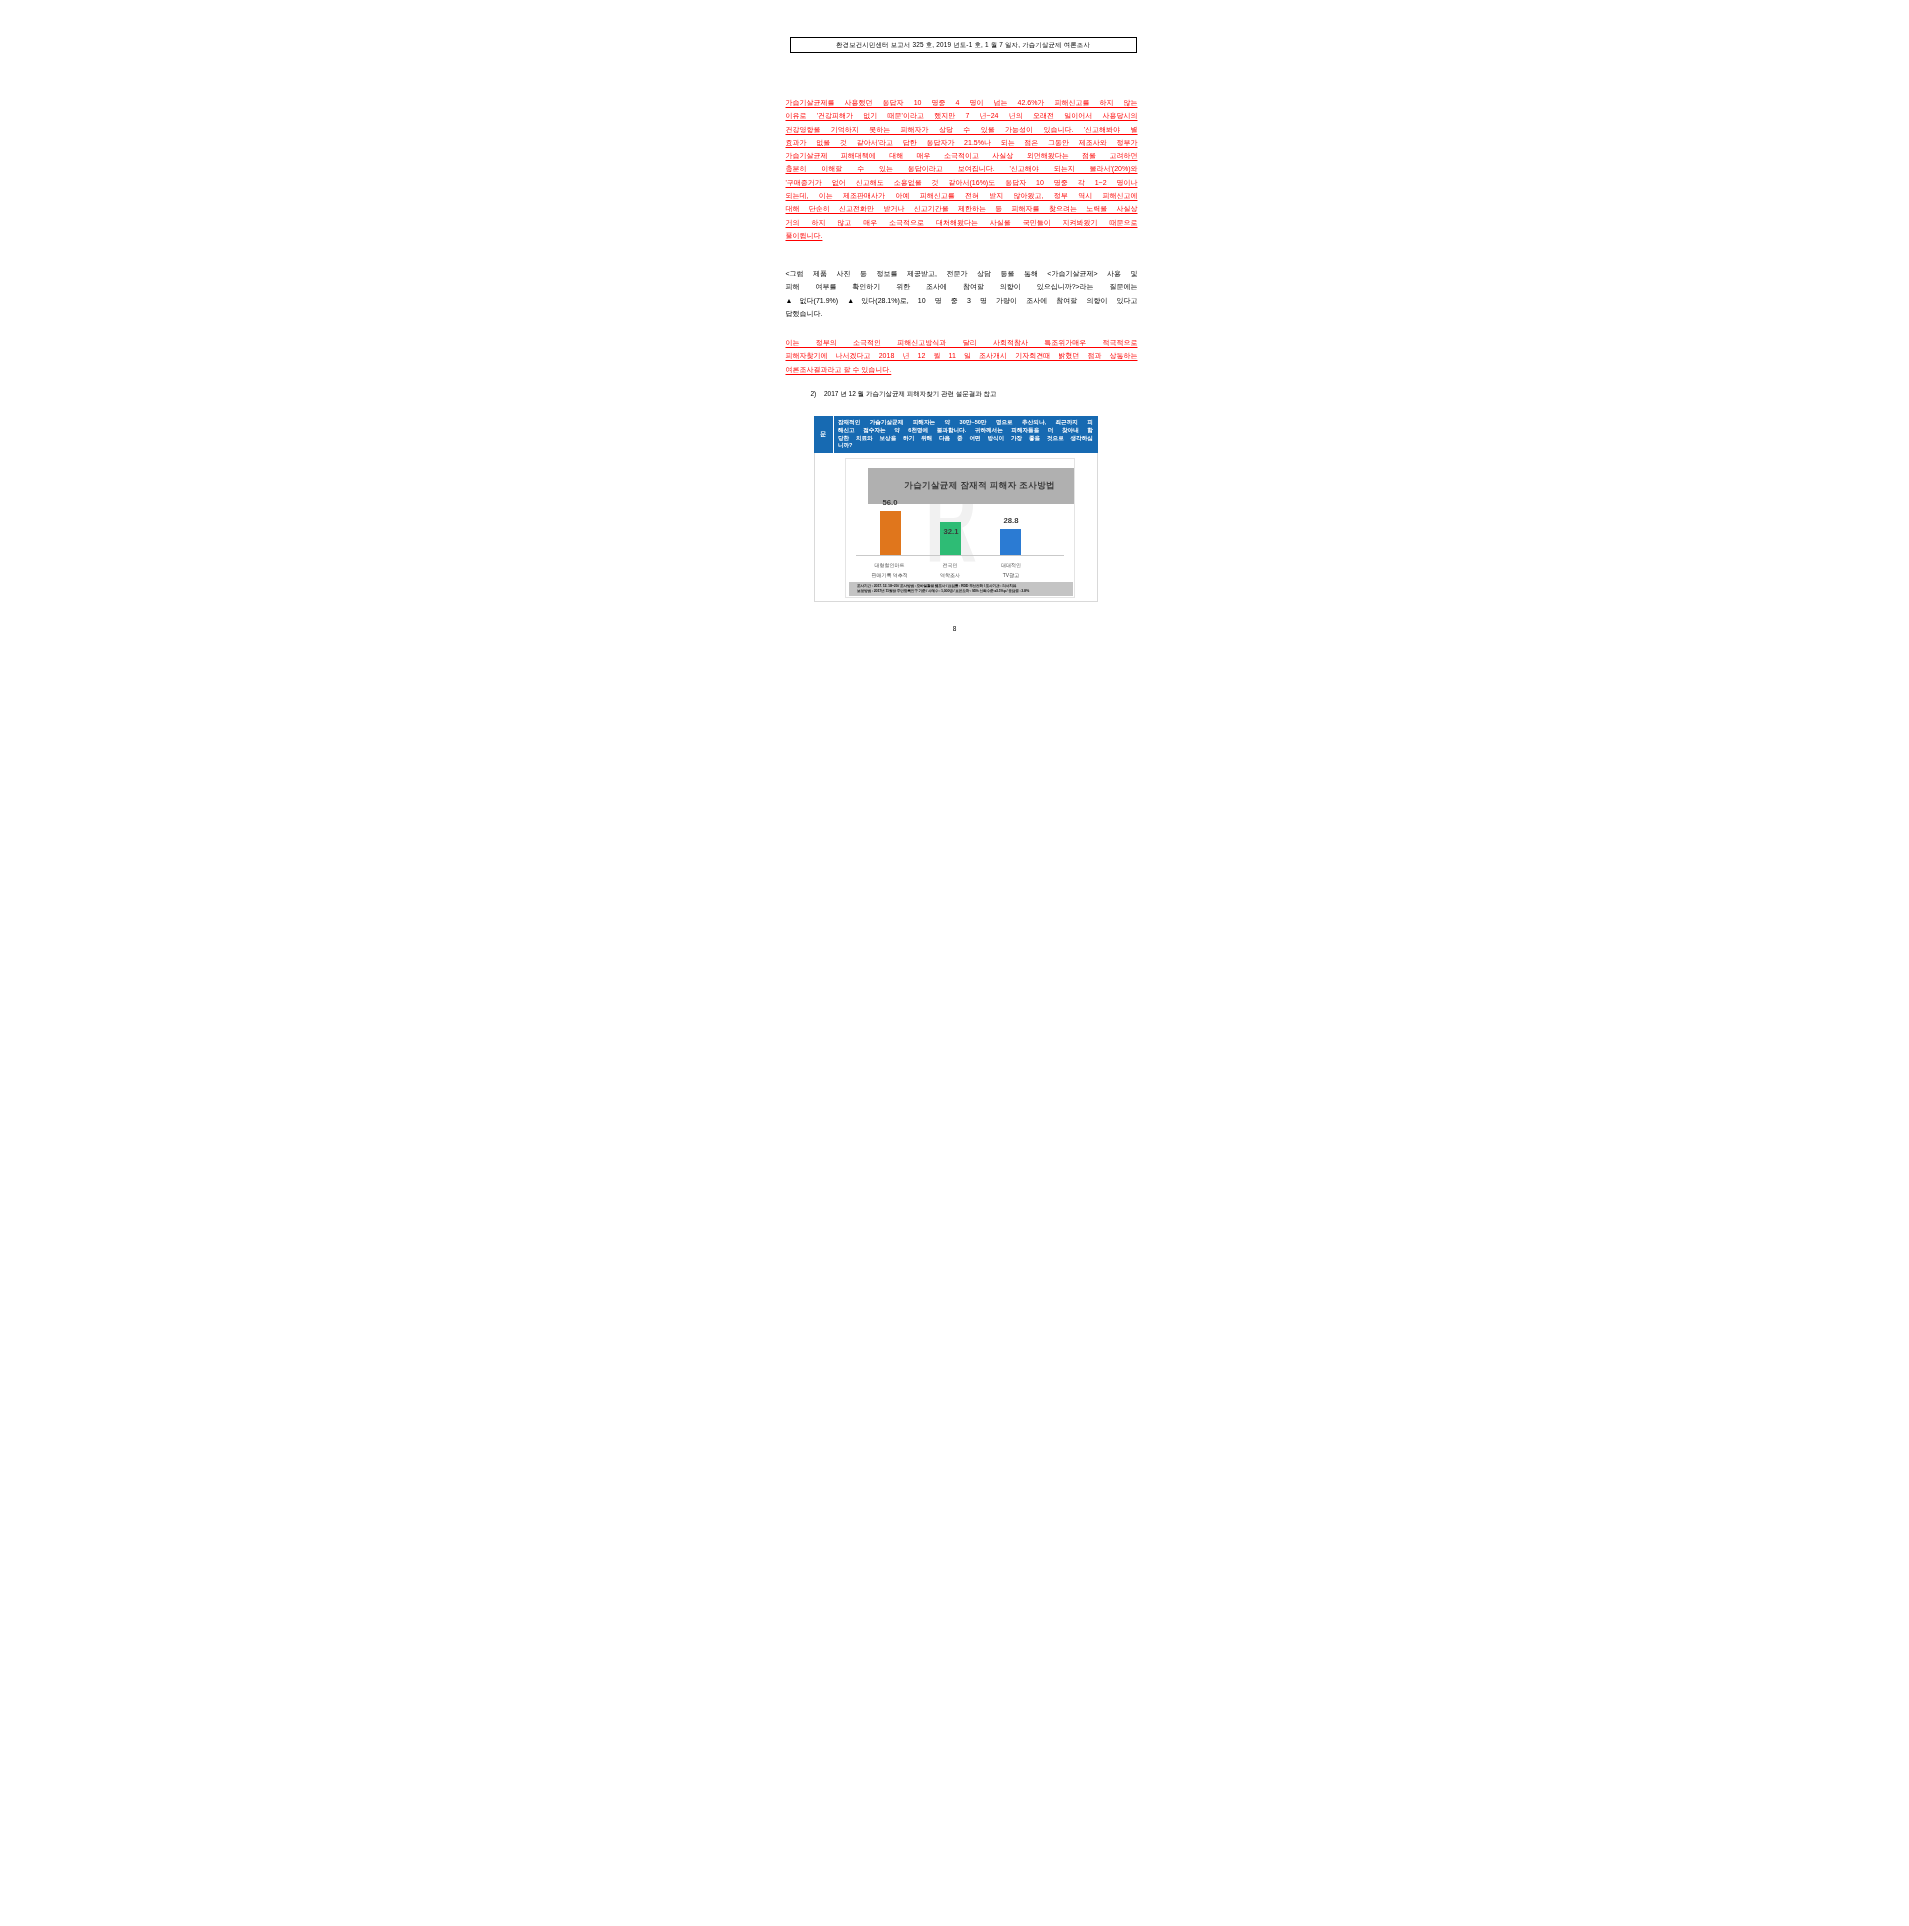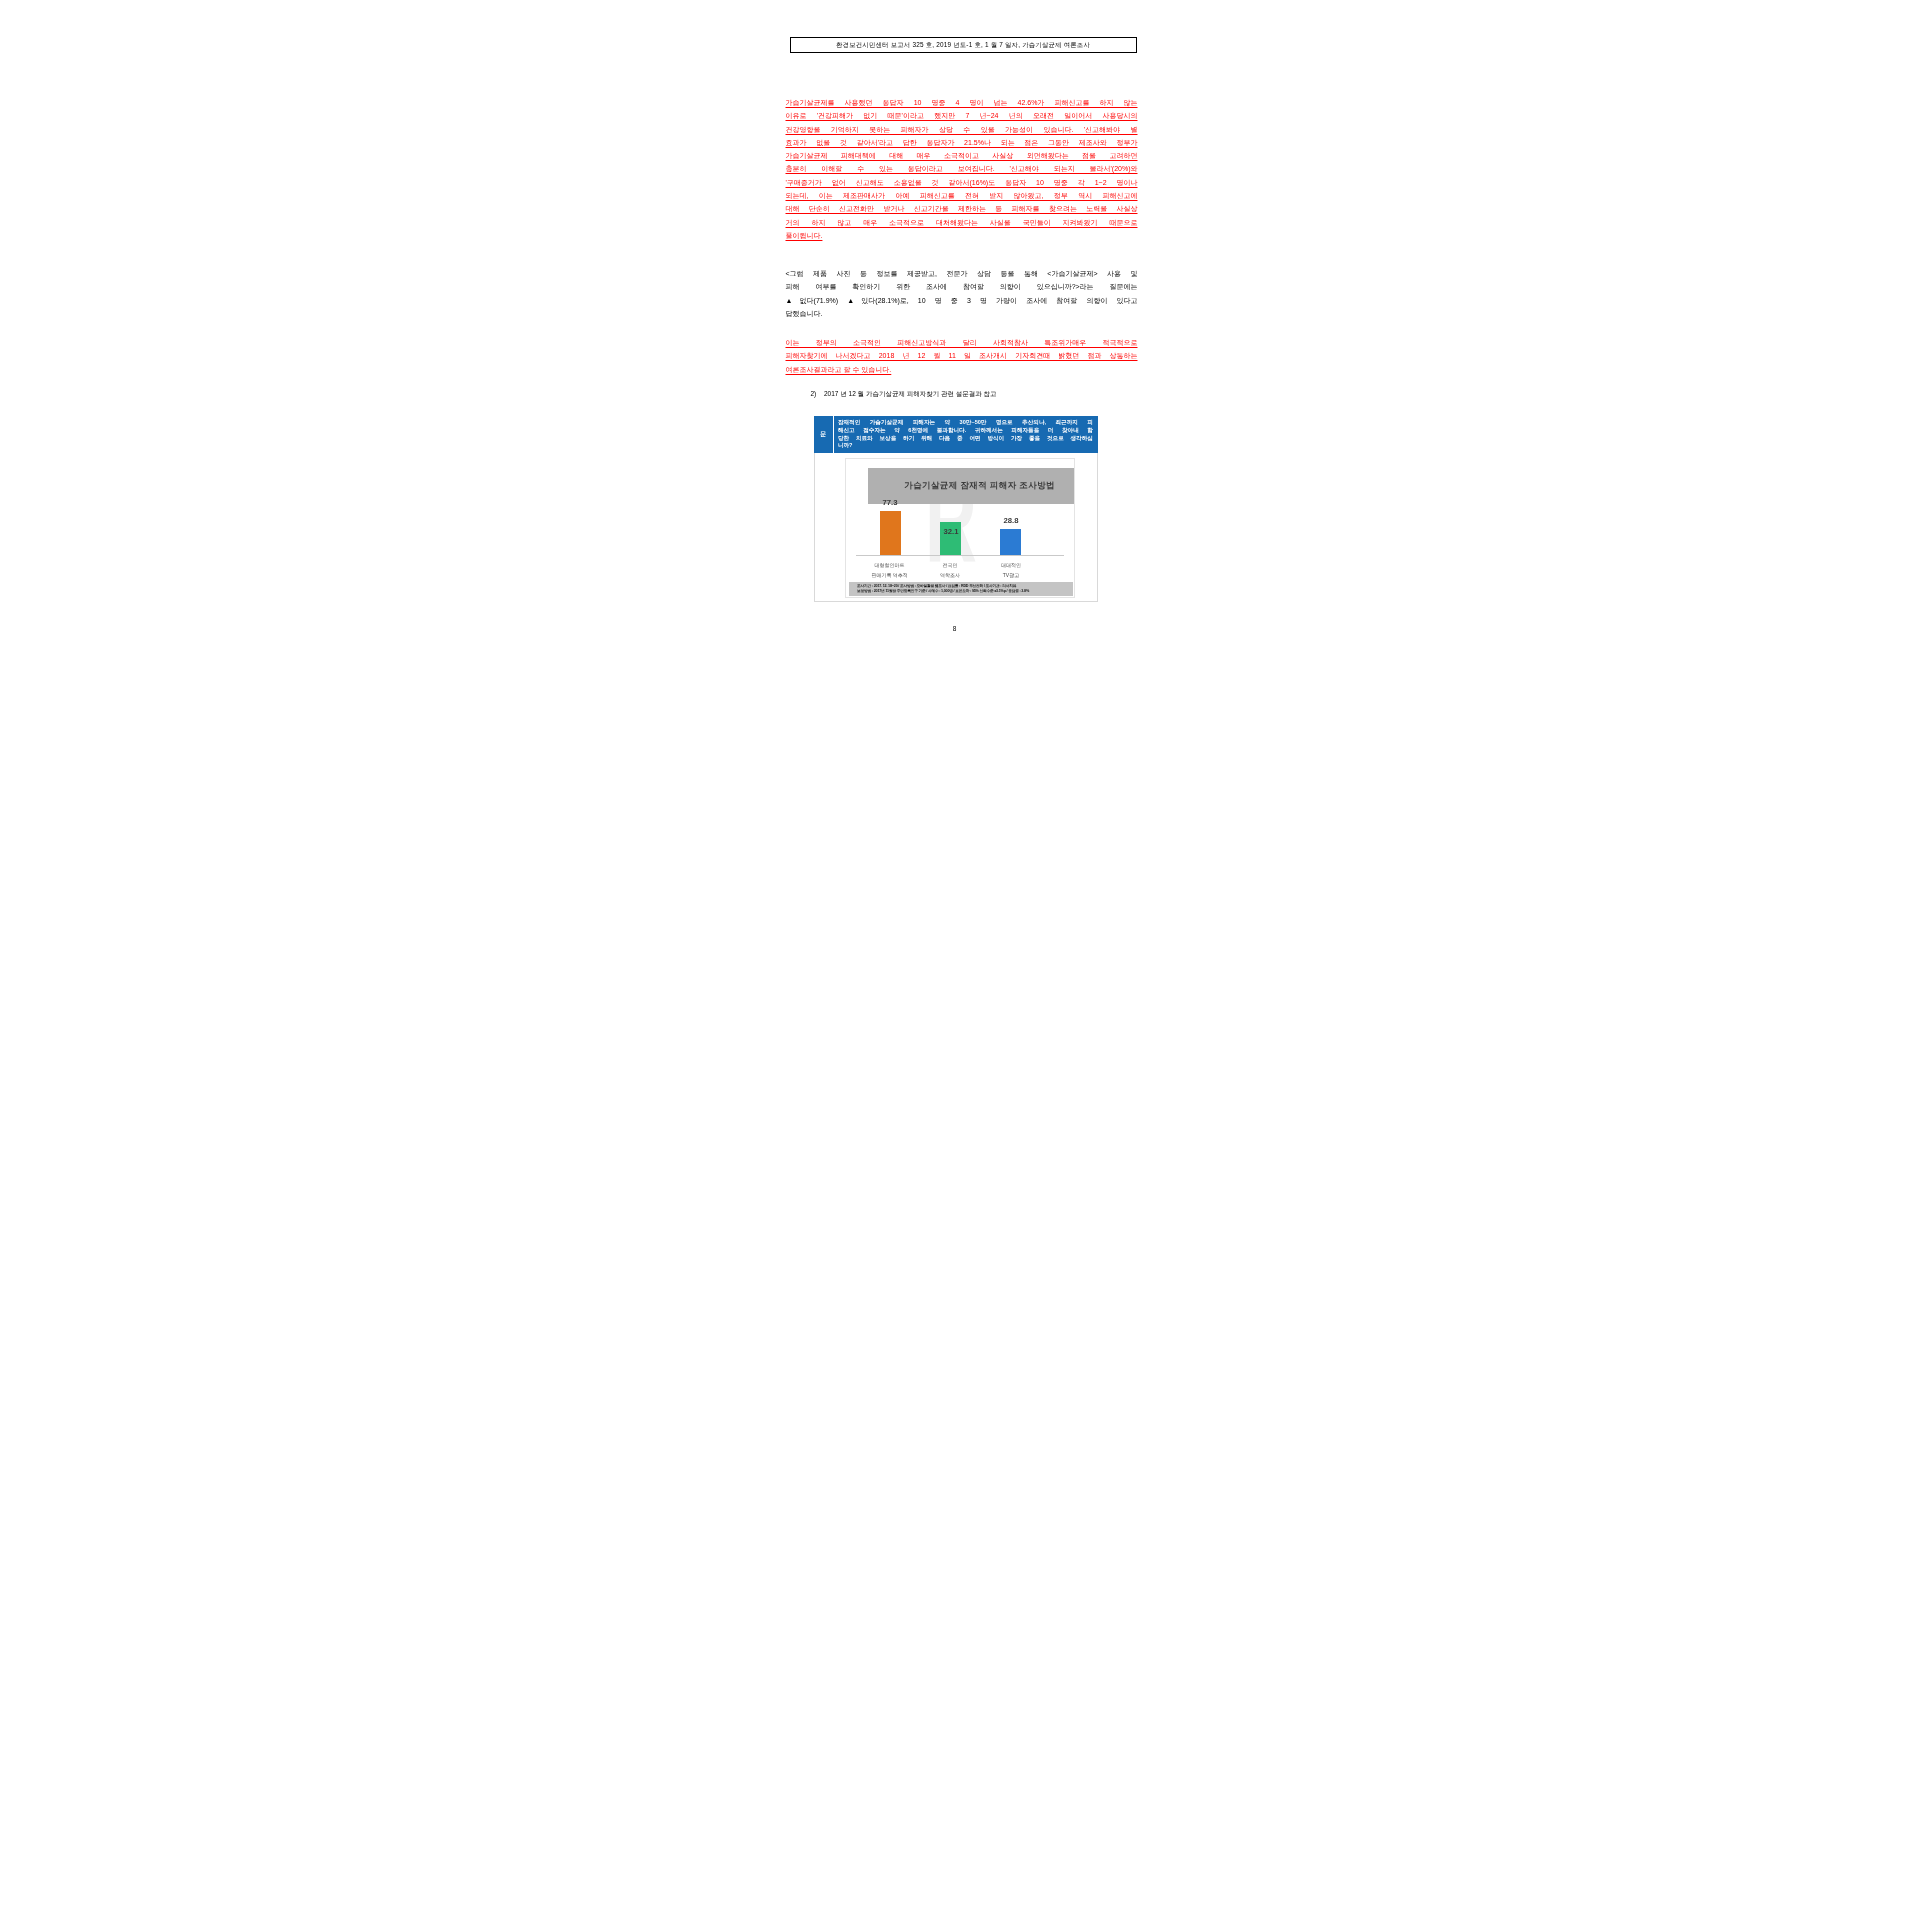--- a/index.html
+++ b/index.html
@@ -117,21 +117,21 @@
     <div class="chart-title-band">
       <span class="chart-title">가습기살균제 잠재적 피해자 조사방법</span>
       <span class="chart-unit">%</span>
     </div>
     <div class="axis-line"></div>
     <div class="chart-footer">
       <div>조사기간 : 2017. 12. 18~20 / 조사방법 : 모바일활용 웹조사 / 표집틀 : RDD 무선전화 / 조사기관 : 리서치뷰</div>
       <div>보정방법 : 2017년 11월말 주민등록인구 기준 / 사례수 : 1,000명 / 표본오차 : 95% 신뢰수준 ±3.1%p / 응답률 : 3.8%</div>
     </div>
   <div class="bar" style="left: 34px; top: 52px; width: 21.6px; height: 44px; background: rgb(224, 118, 28);"></div>
-      <div class="bar-value" style="left: 25px; top: 39px;">77.3</div>
+      <div class="bar-value" style="left: 25px; top: 39px;">56.0</div>
       <div class="cat" style="left: 11.6px;">
         <div>대형할인마트</div>
         <div>판매기록 역추적</div>
       </div>
       <div class="bar" style="left: 94px; top: 63px; width: 21.6px; height: 33px; background: rgb(46, 188, 117);"></div>
       <div class="bar-value" style="left: 86px; top: 68px;">32.1</div>
       <div class="cat" style="left: 72px;">
         <div>전국민</div>
         <div>역학조사</div>
       </div>

